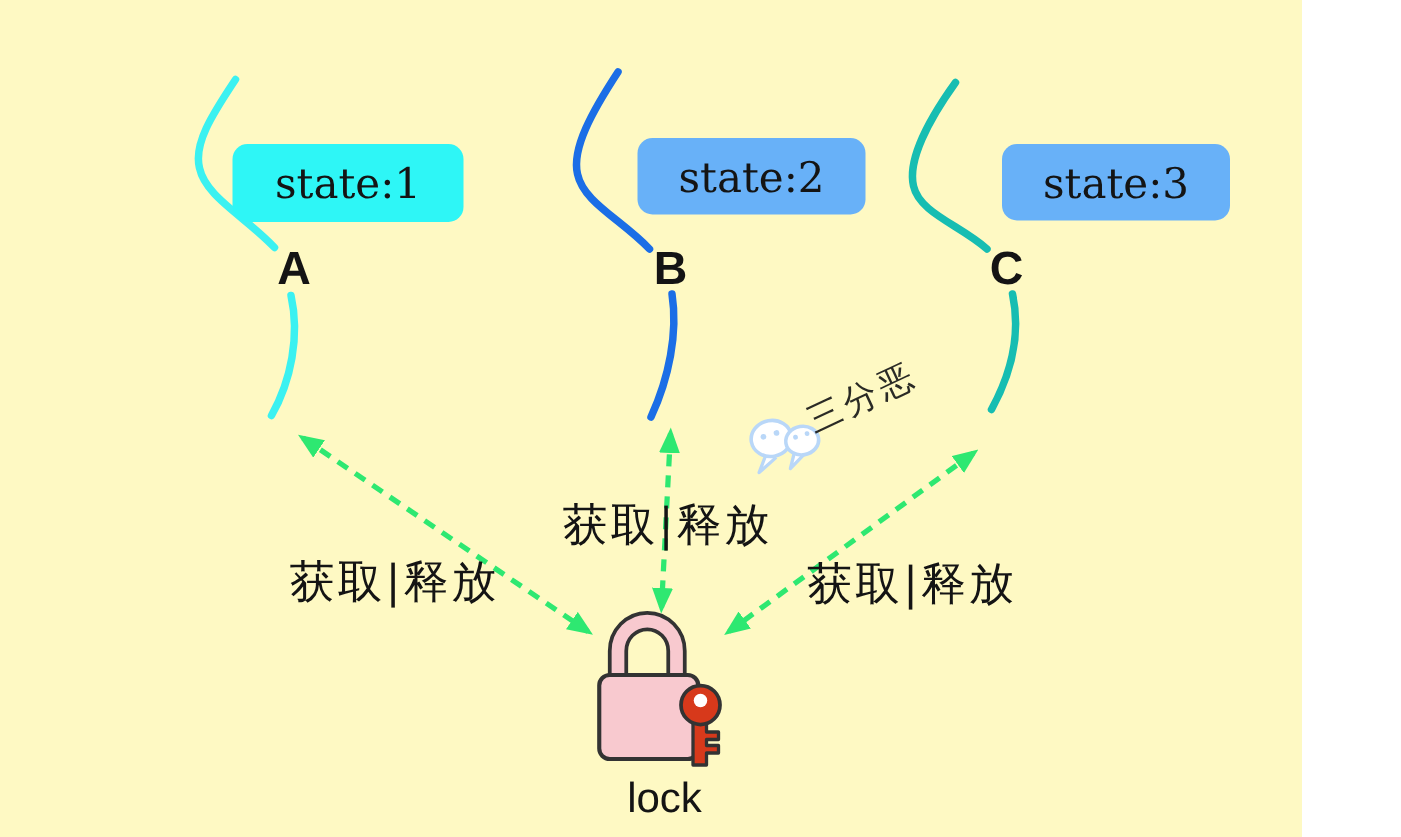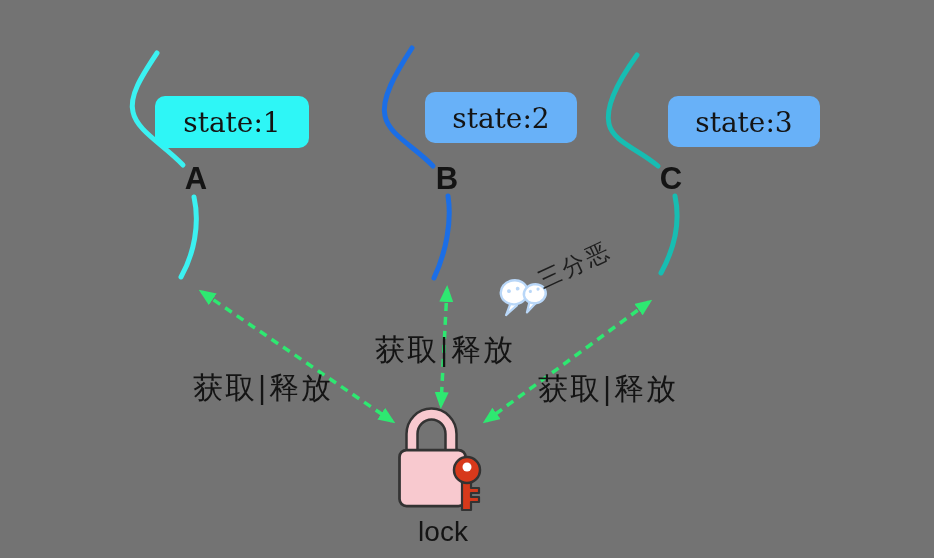--- a/index.html
+++ b/index.html
@@ -1,16 +1,16 @@
 <!DOCTYPE html>
 <html><head>
 <meta charset="utf-8">
 <style>
   html,body{margin:0;padding:0;background:#ffffff;}
-  #stage{position:relative;width:934px;height:558px;background:#737373;overflow:hidden;
+  #stage{position:relative;width:868px;height:558px;background:#fef9c3;overflow:hidden;
          font-family:"Liberation Sans",sans-serif;}
   svg text{fill:#141414;}
   .serif{font-family:"DejaVu Serif",serif;}
   .sans{font-family:"Liberation Sans",sans-serif;}
   .letter{font-size:31px;font-weight:600;}
   .state-label{font-size:28px;}
   .cn-label{font-size:30px;letter-spacing:2px;}
   .lock-caption{font-size:28px;}
   .wm-text{font-size:23px;letter-spacing:3px;opacity:.9;}
   .thread-line{fill:none;stroke-width:5;stroke-linecap:round;}

